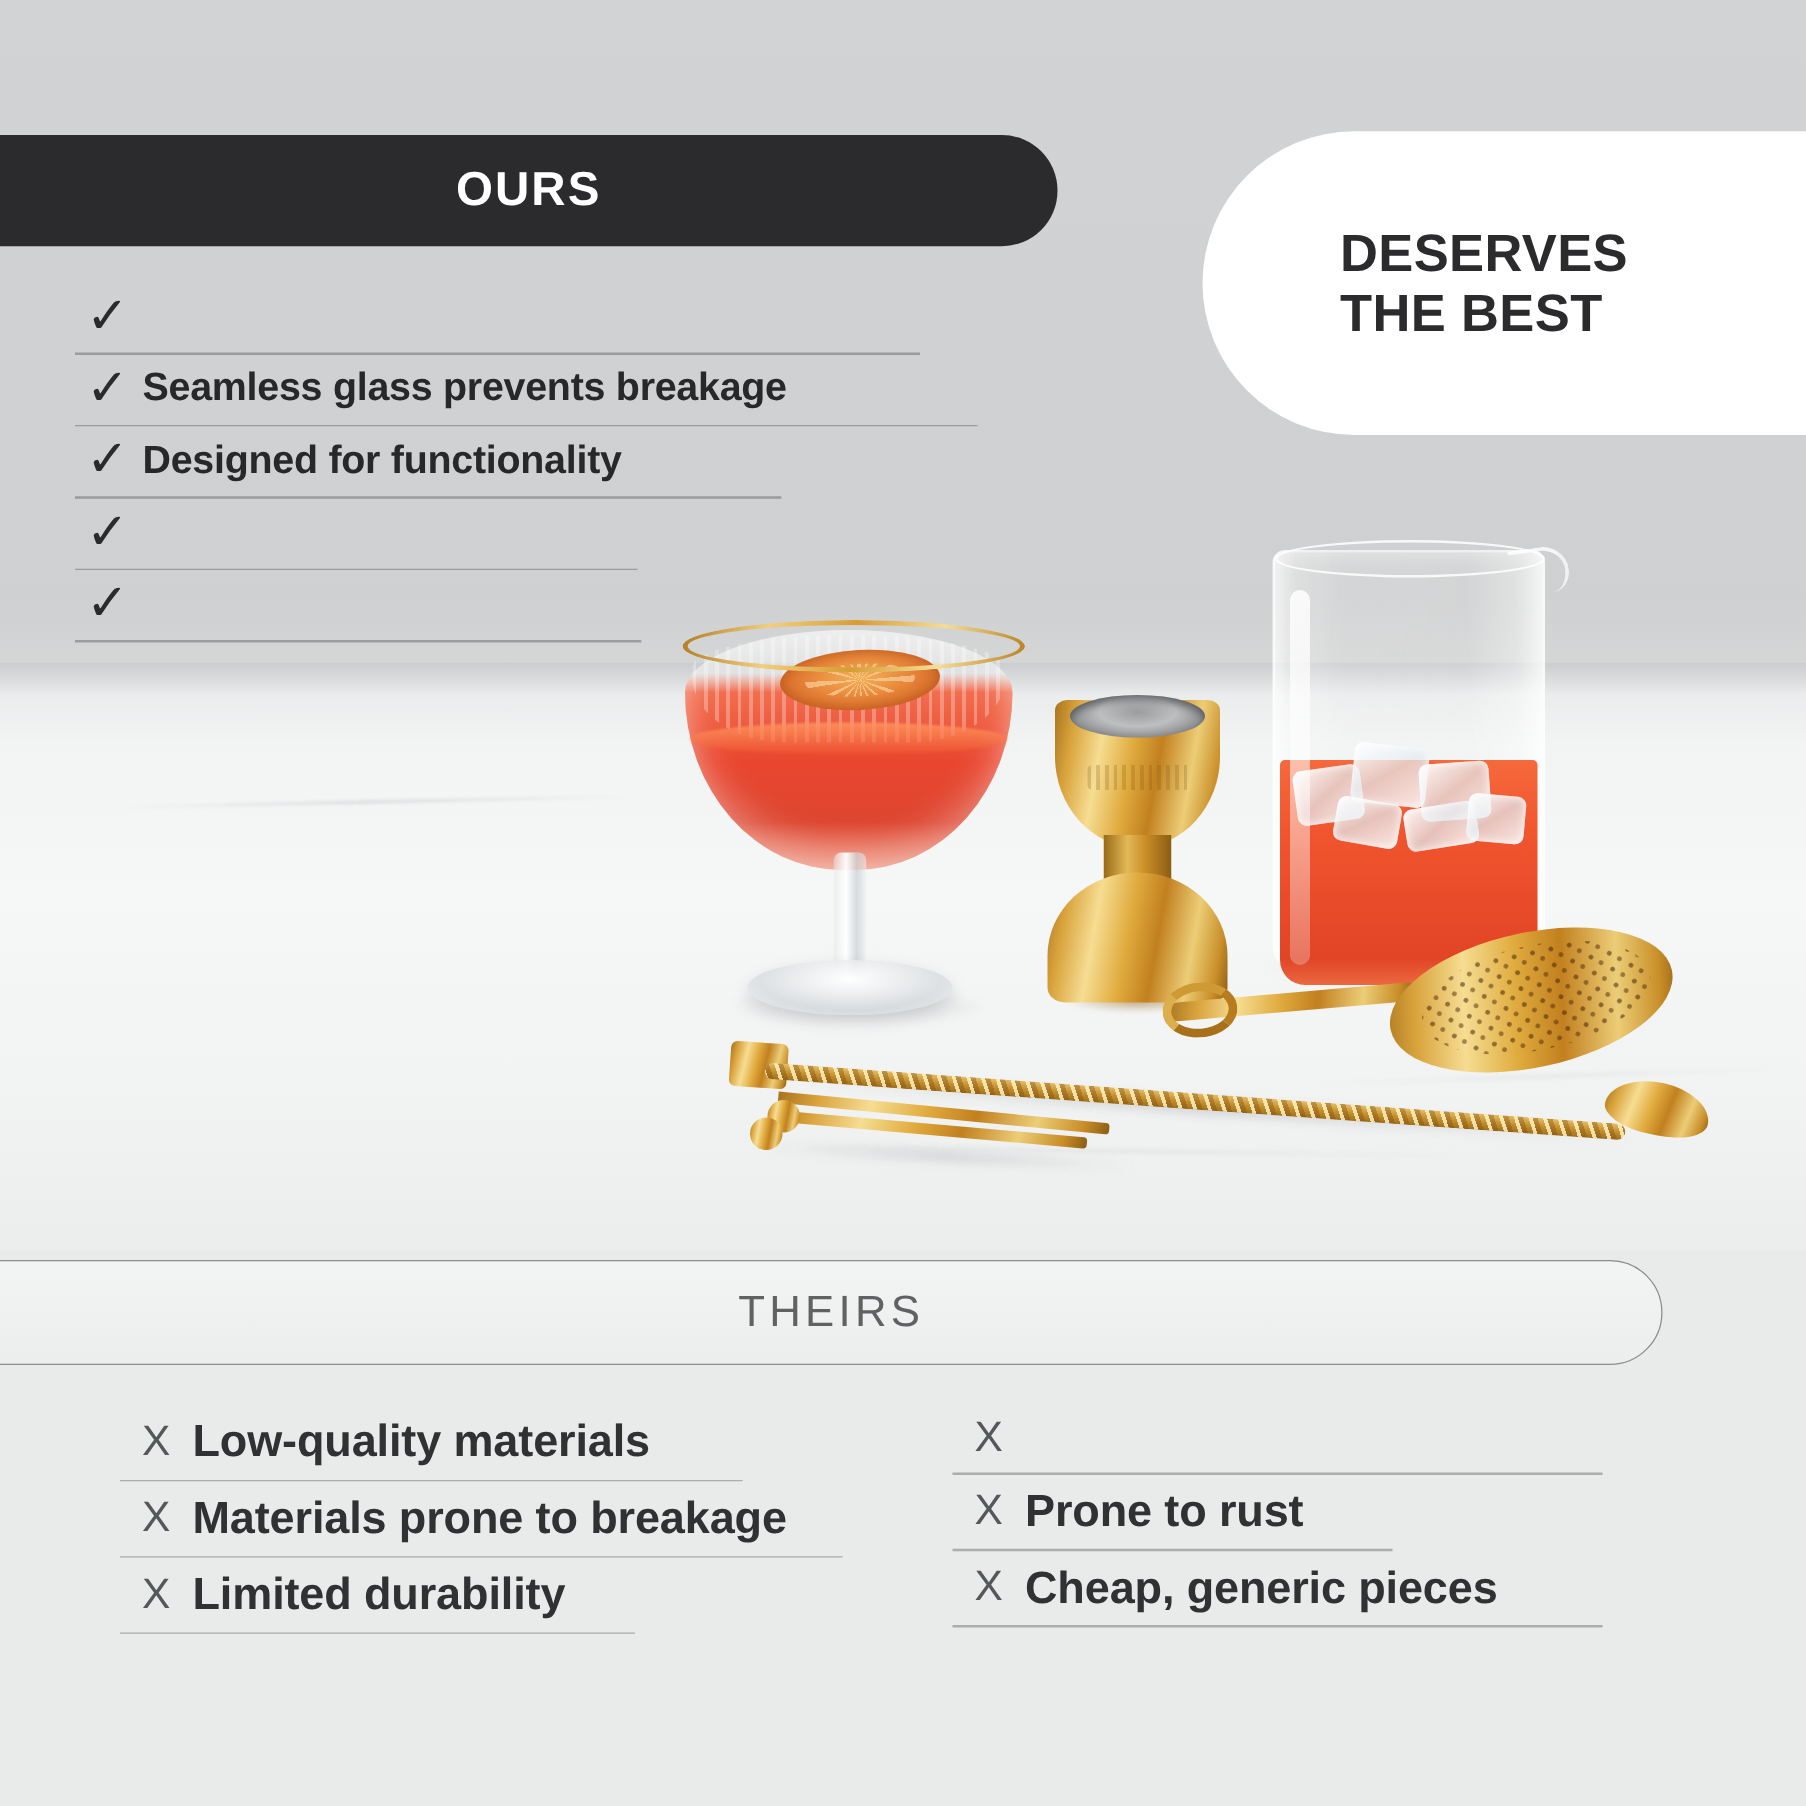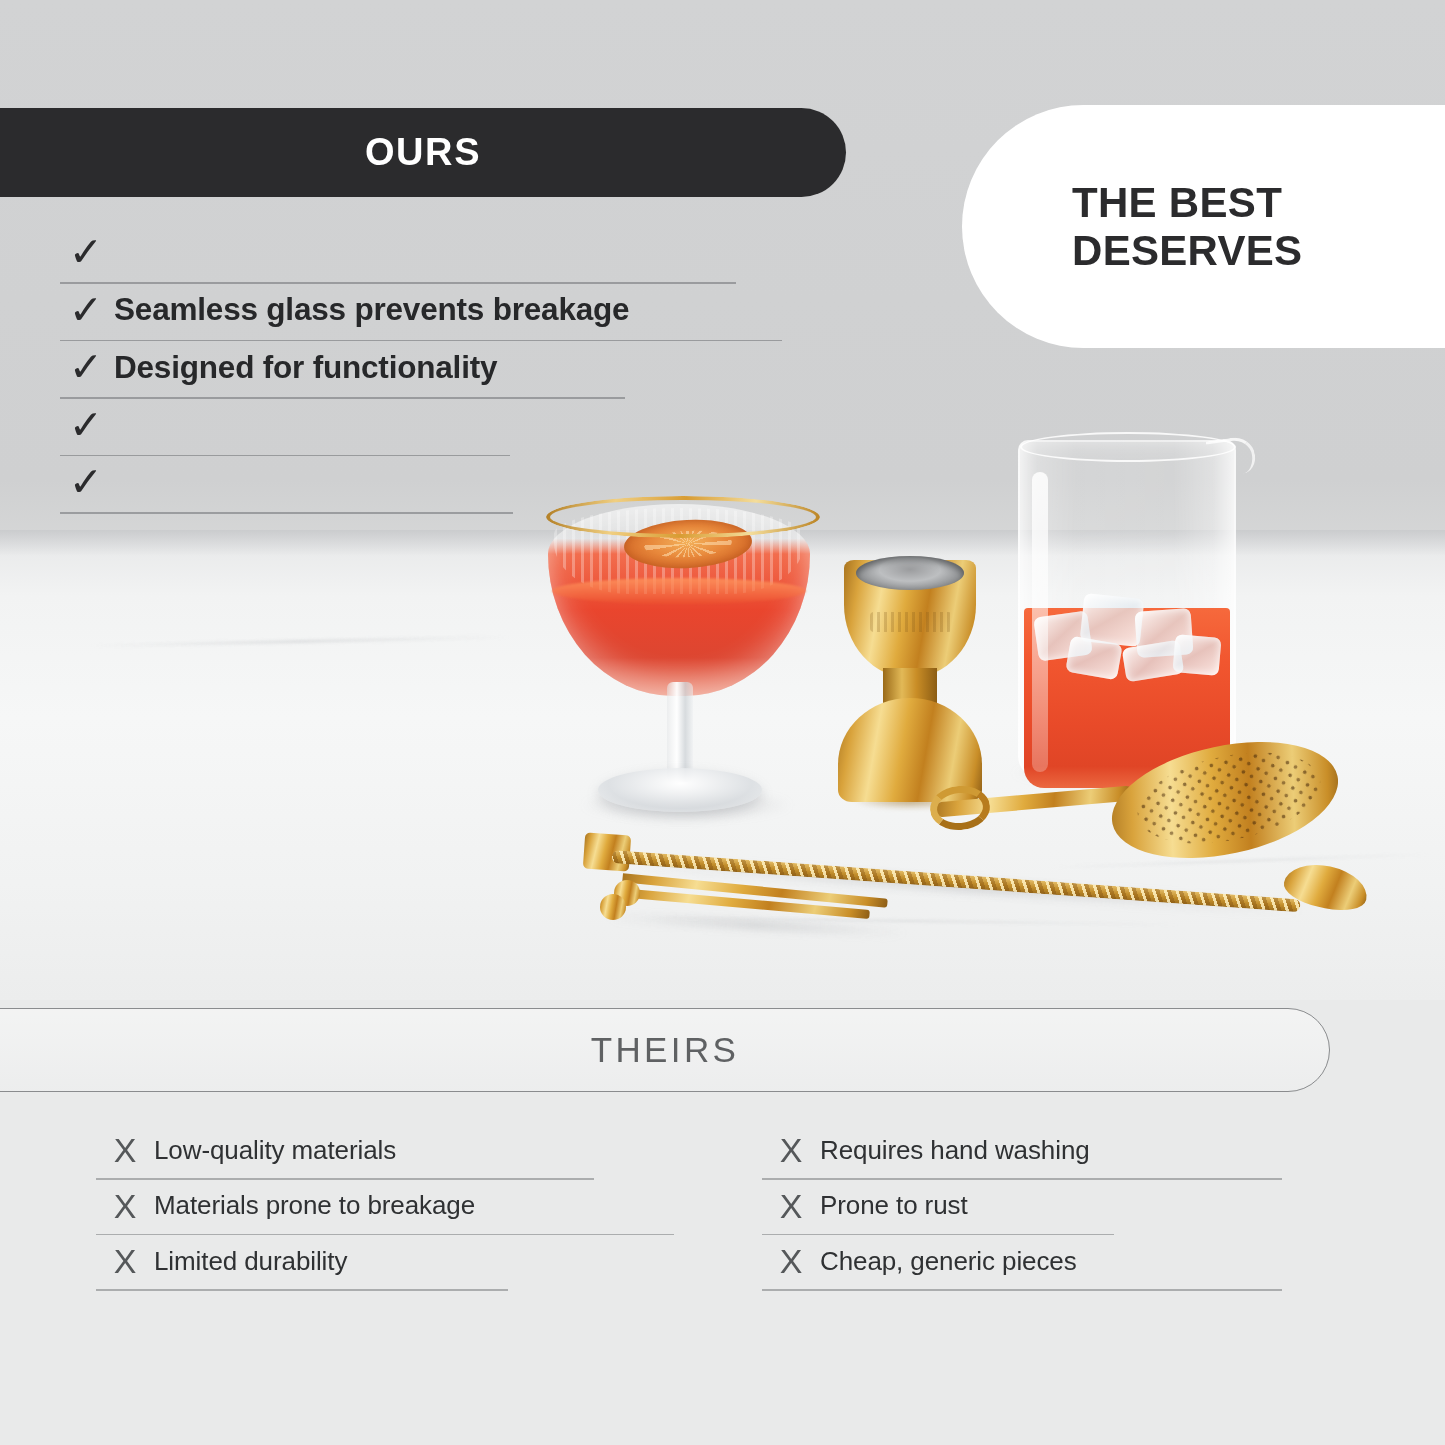--- a/index.html
+++ b/index.html
@@ -313,21 +313,21 @@
     position:absolute;left:96px;top:1124px;width:1250px;
     display:flex;gap:82px;
   }
   .tcol{flex:1;}
   .t-row{display:flex;align-items:center;padding:9px 0 11px 0;}
   .xm{
     width:58px;flex:0 0 58px;text-align:center;
     font-size:34px;color:#55585a;line-height:1;font-weight:400;
   }
   .t-label{
-    color:#2f3133;font-size:26px;font-weight:400;line-height:1.1;
+    color:#2f3133;font-size:36px;font-weight:700;line-height:1.1;
     letter-spacing:-.1px;
   }
   .t-rule{height:1.5px;background:#6e7072;opacity:.5;}
 </style>
 </head>
 <body>
 
 <div class="stage">
 
   <div class="photo">
@@ -397,22 +397,22 @@
       <div class="str-holes"></div>
     </div>
   </div>
 
   <div class="ours-pill">
     <span>OURS</span>
   </div>
 
   <div class="badge">
     <div class="badge-text">
+      <div>DESERVES</div>
       <div>THE BEST</div>
-      <div>DESERVES</div>
     </div>
   </div>
 
   <div class="ours-list" id="ours-list">
       <div class="ours-row">
         <div class="ck">✓</div>
       </div>
       <div class="rule" style="width: 676px;"></div>
       <div class="ours-row">
         <div class="ck">✓</div>
@@ -452,21 +452,20 @@
         <div class="t-rule" style="width: 578px;"></div>
         <div class="t-row">
           <div class="xm">X</div>
           <div class="t-label">Limited durability</div>
         </div>
         <div class="t-rule" style="width: 412px;"></div>
       </div>
     <div class="tcol" id="theirs-right">
         <div class="t-row">
           <div class="xm">X</div>
-          <div class="t-label">Requires hand washing</div>
         </div>
         <div class="t-rule" style="width: 520px;"></div>
         <div class="t-row">
           <div class="xm">X</div>
           <div class="t-label">Prone to rust</div>
         </div>
         <div class="t-rule" style="width: 352px;"></div>
         <div class="t-row">
           <div class="xm">X</div>
           <div class="t-label">Cheap, generic pieces</div>

